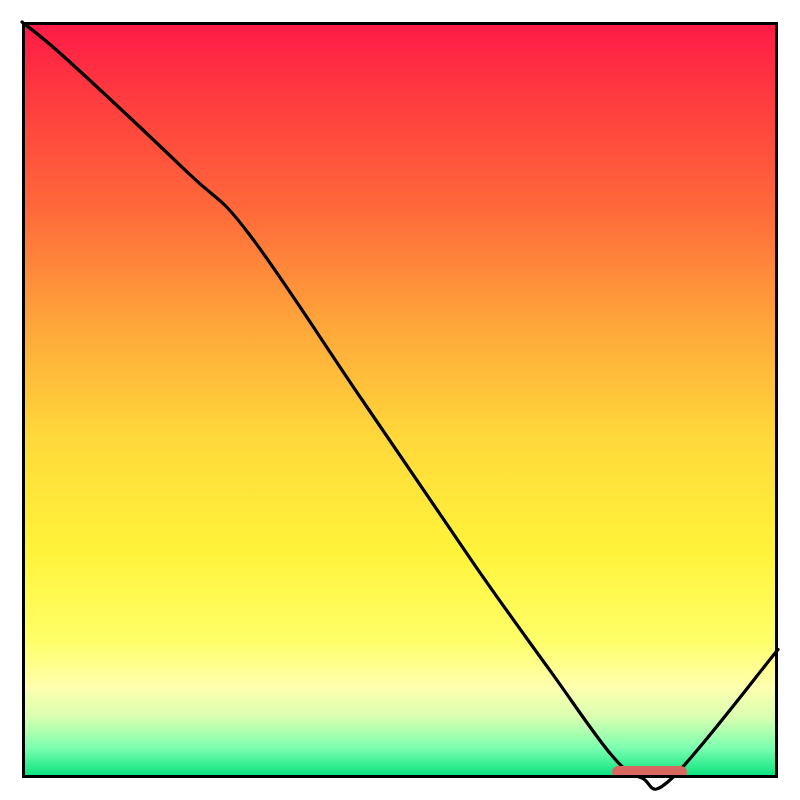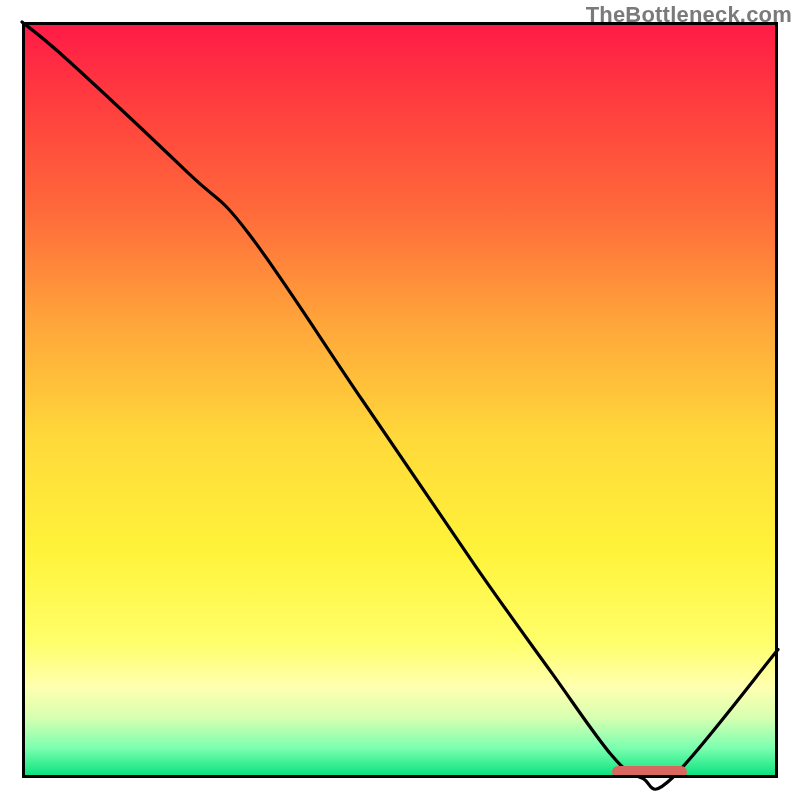--- a/index.html
+++ b/index.html
@@ -66,21 +66,20 @@
     top: 22px;
     width: 756px;
     height: 756px;
     overflow: visible;
   }
 </style>
 </head>
 <body>
 <div class="wrap">
 
-<div class="watermark">TheBottleneck.com</div>
 
 <div class="plot"></div>
 
 <svg class="curve" viewBox="0 0 756 756" preserveAspectRatio="none">
   <path id="curve-path" d="M 0 0 C 8.1648 6.804000000000012,15.422400000000003 10.584000000000081,45.36 37.80000000000007 C 75.29759999999999 65.01600000000005,133.6608 119.90159999999993,166.32 151.19999999999993 C 198.9792 182.49839999999992,195.5016 170.85600000000005,226.79999999999998 211.68000000000006 C 258.09839999999997 252.50400000000008,299.376 318.12480000000005,340.2 378 C 381.024 437.87519999999995,419.58 495.33119999999997,453.59999999999997 544.3199999999999 C 487.61999999999995 593.3087999999999,504.7055999999999 616.14,529.1999999999999 650.16 C 553.6944 684.18,573.3504 714.2688,589.6800000000001 733.32 C 606.0096000000001 752.3712,609.0336 751.9176,619.92 756 C 630.8063999999999 760.0824,625.6655999999999 779.1336,650.16 756 C 674.6544 732.8664,736.9488 650.6136,756 627.48" fill="none" stroke="#000" stroke-width="3.2" stroke-linejoin="round" stroke-linecap="round"></path>
 </svg>
 
 <div id="marker" class="marker" style="left: 611.68px; width: 75.6px; top: 765.952px; background: rgb(216, 103, 95);"></div>
 
 <div class="frame-top"></div>

